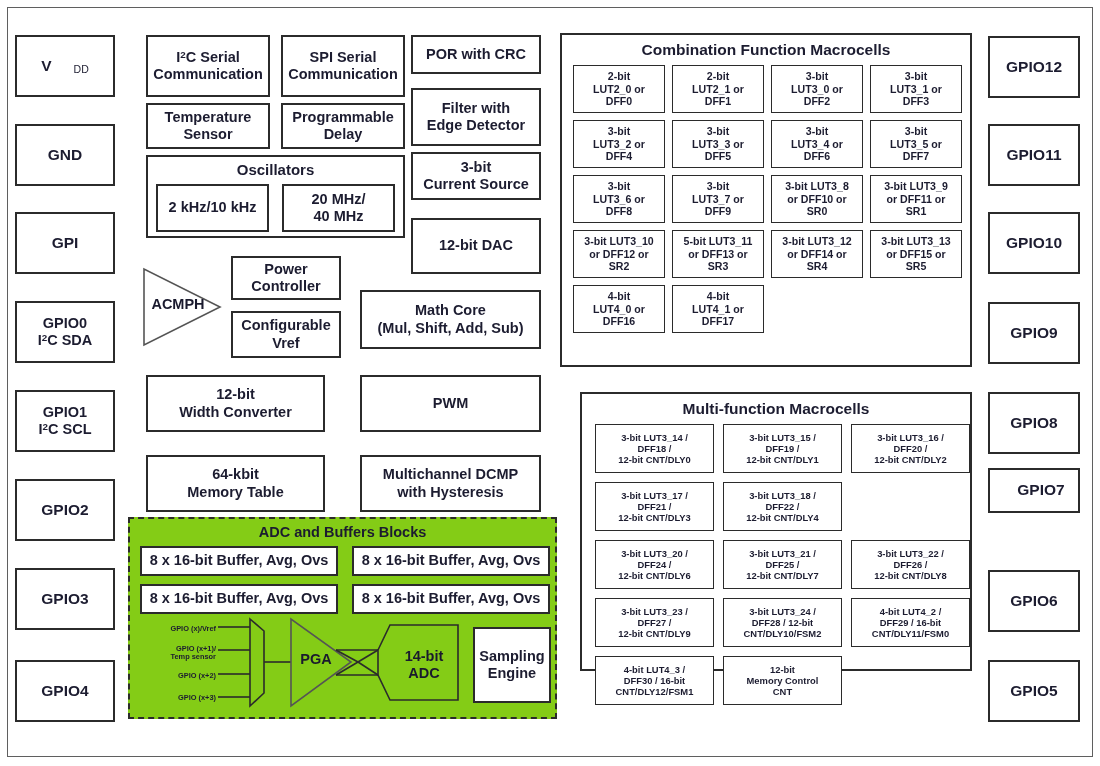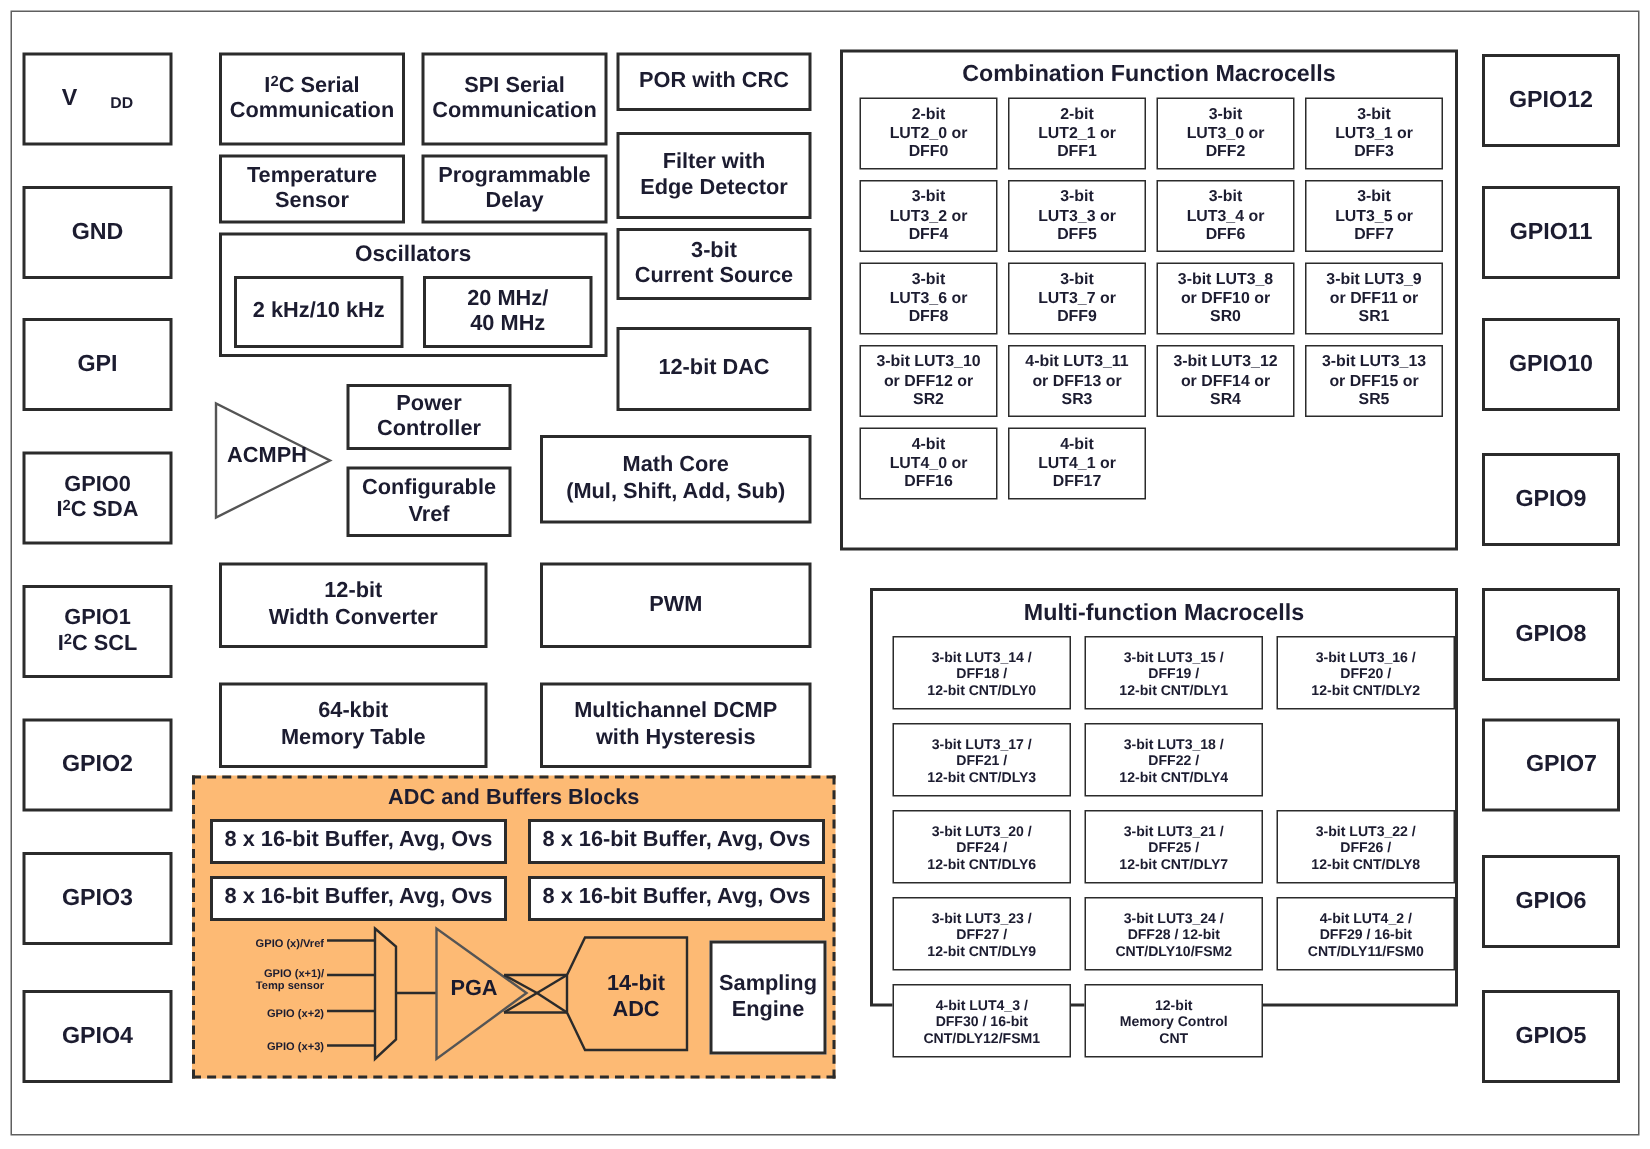--- a/index.html
+++ b/index.html
@@ -52,37 +52,37 @@
     left:0;right:0;
     text-align:center;
     font-weight:bold;
     color:#1c1c30;
   }
   
   .dashed{
     position:absolute;
     box-sizing:border-box;
     border:2px dashed #2b2b2b;
-    background:#fdba74;
+    background:#84cc16;
   }
   
   .osc-title{
     position:absolute;
     left:0;right:0;top:4px;
     text-align:center;
     font-weight:bold;
     font-size:15px;
     color:#1c1c30;
   }
   
   .fs16{font-size:15.5px;}
   .fs15{font-size:14.5px;}
   .fs11{font-size:10.6px;}
   .fs10{font-size:9.4px;}
-  sub{font-size:.68em;vertical-align:-.22em;font-weight:bold;margin-left:22px;}
+  sub{font-size:.68em;vertical-align:-.22em;font-weight:normal;margin-left:22px;}
   sup{font-size:.68em;vertical-align:.42em;font-weight:bold;}
   .lines{white-space:pre-line;}
   svg{display:block;overflow:visible;}
   .stroke{fill:none;stroke:#555;stroke-width:1.6;}
   .stroke-dark{fill:none;stroke:#2b2b2b;stroke-width:1.6;}
   .sig-label{
     position:absolute;
     font-size:7.4px;
     font-weight:bold;
     color:#1c1c30;
@@ -115,21 +115,21 @@
 
   <div class="box fs16" style="left:15px;top:479px;width:100px;height:62px;">GPIO2</div>
   <div class="box fs16" style="left:15px;top:568px;width:100px;height:62px;">GPIO3</div>
   <div class="box fs16" style="left:15px;top:660px;width:100px;height:62px;">GPIO4</div>
 
   <div class="box fs16" style="left:988px;top:36px;width:92px;height:62px;">GPIO12</div>
   <div class="box fs16" style="left:988px;top:124px;width:92px;height:62px;">GPIO11</div>
   <div class="box fs16" style="left:988px;top:212px;width:92px;height:62px;">GPIO10</div>
   <div class="box fs16" style="left:988px;top:302px;width:92px;height:62px;">GPIO9</div>
   <div class="box fs16" style="left:988px;top:392px;width:92px;height:62px;">GPIO8</div>
-  <div class="box fs16" style="left:988px;top:479px;width:92px;height:62px;padding-left:16px;">GPIO7</div>
+  <div class="box fs16" style="left:988px;top:468px;width:92px;height:45px;padding-left:16px;">GPIO7</div>
   <div class="box fs16" style="left:988px;top:570px;width:92px;height:62px;">GPIO6</div>
   <div class="box fs16" style="left:988px;top:660px;width:92px;height:62px;">GPIO5</div>
 
   <div class="box fs15 lines" style="left:146px;top:35px;width:124px;height:62px;flex-direction:column;">
     <span>I<sup>2</sup>C Serial</span>
     <span>Communication</span>
   </div>
 
   <div class="box fs15 lines" style="left:281px;top:35px;width:124px;height:62px;">SPI Serial
 Communication</div>
@@ -269,21 +269,21 @@
     <div class="box thin fs11 lines" style="left:209px;top:140px;width:92px;height:48px;">3-bit LUT3_8
 or DFF10 or
 SR0</div>
     <div class="box thin fs11 lines" style="left:308px;top:140px;width:92px;height:48px;">3-bit LUT3_9
 or DFF11 or
 SR1</div>
 
     <div class="box thin fs11 lines" style="left:11px;top:195px;width:92px;height:48px;">3-bit LUT3_10
 or DFF12 or
 SR2</div>
-    <div class="box thin fs11 lines" style="left:110px;top:195px;width:92px;height:48px;">4-bit LUT3_11
+    <div class="box thin fs11 lines" style="left:110px;top:195px;width:92px;height:48px;">5-bit LUT3_11
 or DFF13 or
 SR3</div>
     <div class="box thin fs11 lines" style="left:209px;top:195px;width:92px;height:48px;">3-bit LUT3_12
 or DFF14 or
 SR4</div>
     <div class="box thin fs11 lines" style="left:308px;top:195px;width:92px;height:48px;">3-bit LUT3_13
 or DFF15 or
 SR5</div>
 
     <div class="box thin fs11 lines" style="left:11px;top:250px;width:92px;height:48px;">4-bit

